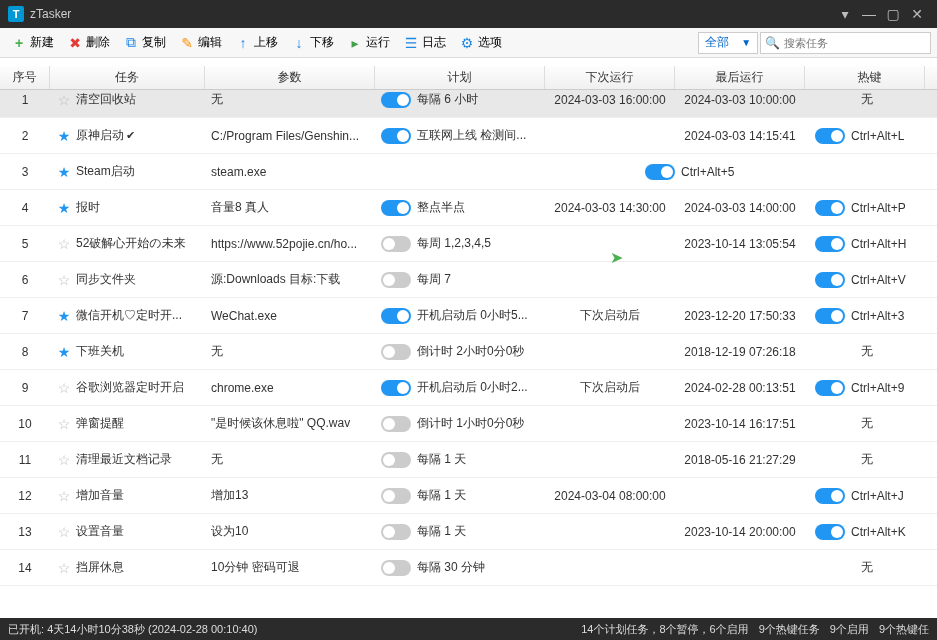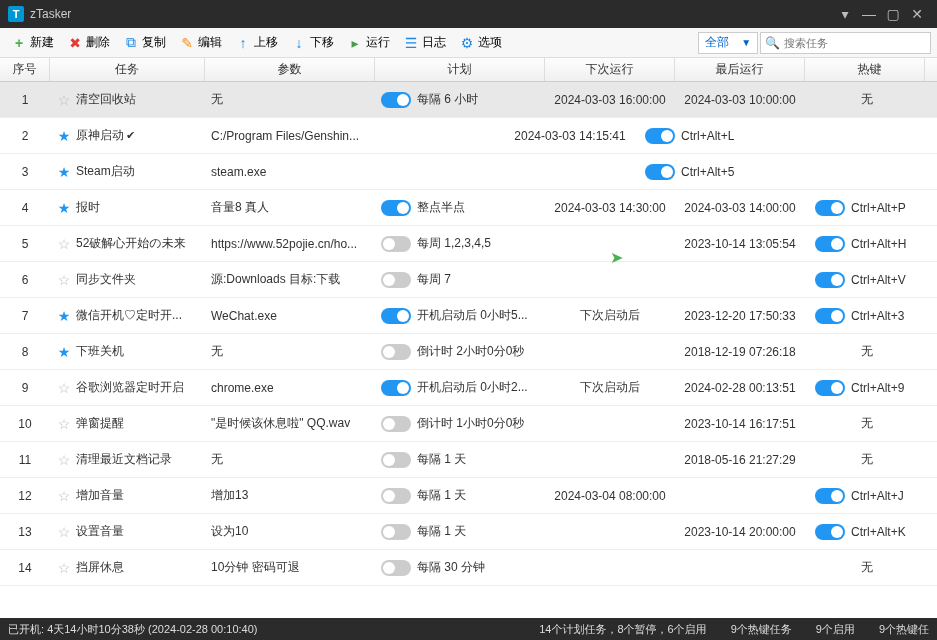--- a/index.html
+++ b/index.html
@@ -14,21 +14,21 @@
 .tbtn { display: inline-flex; align-items: center; height: 24px; padding: 0 6px; cursor: pointer; gap: 4px; border-radius: 2px; }
 .tbtn .ico { width: 14px; height: 14px; display: inline-flex; align-items: center; justify-content: center; font-size: 14px; }
 .spacer { flex: 1; }
 .filter-dd { border: 1px solid #ccc; background: #fff; height: 22px; display: flex; align-items: center; padding: 0 6px; min-width: 60px; cursor: pointer; color: #0066cc; }
 .filter-dd .arrow { margin-left: auto; color: #0066cc; font-size: 10px; }
 .search-box { display: flex; align-items: center; border: 1px solid #ccc; background: #fff; height: 22px; padding: 0 4px; min-width: 150px; }
 .search-box input { border: none; outline: none; font-size: 11px; width: 100%; }
 .search-box .sicon { color: #888; margin-right: 4px; }
 
 .table-wrap { flex: 1; overflow-y: auto; }
-.thead { display: flex; background: linear-gradient(#fdfdfd,#f0f0f0); border-bottom: 1px solid #ccc; height: 24px; position: sticky; top: 0; }
+.thead { display: flex; background: linear-gradient(#fdfdfd,#f0f0f0); border-bottom: 1px solid #ccc; height: 24px; position: sticky; top: 8px; }
 .th { border-right: 1px solid #ddd; display: flex; align-items: center; justify-content: center; font-size: 12px; color: #333; }
 .row { display: flex; height: 36px; border-bottom: 1px solid #eee; align-items: center; }
 .row.sel { background: #e8e8e8; }
 .cell { display: flex; align-items: center; padding: 0 6px; overflow: hidden; white-space: nowrap; text-overflow: ellipsis; font-size: 12px; color: #333; }
 .c-idx { width: 50px; justify-content: center; }
 .c-task { width: 155px; }
 .c-param { width: 170px; }
 .c-schedule { width: 170px; gap: 6px; }
 .c-next { width: 130px; justify-content: center; }
 .c-last { width: 130px; justify-content: center; }
@@ -41,21 +41,21 @@
 
 .toggle { width: 30px; height: 16px; border-radius: 8px; position: relative; display: inline-block; flex-shrink: 0; }
 .toggle.on { background: #2196f3; }
 .toggle.off { background: #ccc; }
 .toggle .knob { width: 12px; height: 12px; background: #fff; border-radius: 50%; position: absolute; top: 2px; }
 .toggle.on .knob { right: 2px; }
 .toggle.off .knob { left: 2px; }
 
 .statusbar { background: #2b2b2b; color: #ddd; height: 22px; display: flex; align-items: center; padding: 0 8px; font-size: 11px; justify-content: center; }
 .statusbar .sb-left { flex: 1; }
-.statusbar .sb-right { display: flex; gap: 24px; }
+.statusbar .sb-right { display: flex; gap: 10px; }
 
 .cursor-arrow { position: absolute; left: 610px; top: 248px; pointer-events: none; color: #4caf50; font-size: 16px; }
 </style>
 </head>
 <body>
 
 <div class="titlebar">
   <span class="app-icon">T</span>
   <span class="title">zTasker</span>
   <span class="wbtn">▾</span>
@@ -143,20 +143,26 @@
         </div>
       </div>
       <div class="row">
         <div class="cell c-idx">2</div>
         <div class="cell c-task">
           <span class="star on">★</span>
           <span>原神启动</span>
           <span class="check-tail">✔</span>
         </div>
         <div class="cell c-param">C:/Program Files/Genshin...</div>
+        <div class="cell c-schedule">
+          <span class="toggle on">
+            <span class="knob"></span>
+          </span>
+          <span>互联网上线 检测间...</span>
+        </div>
         <div class="cell c-next"></div>
         <div class="cell c-last">2024-03-03 14:15:41</div>
         <div class="cell c-hotkey">
           <span class="toggle on">
             <span class="knob"></span>
           </span>
           <span>Ctrl+Alt+L</span>
         </div>
       </div>
       <div class="row">

